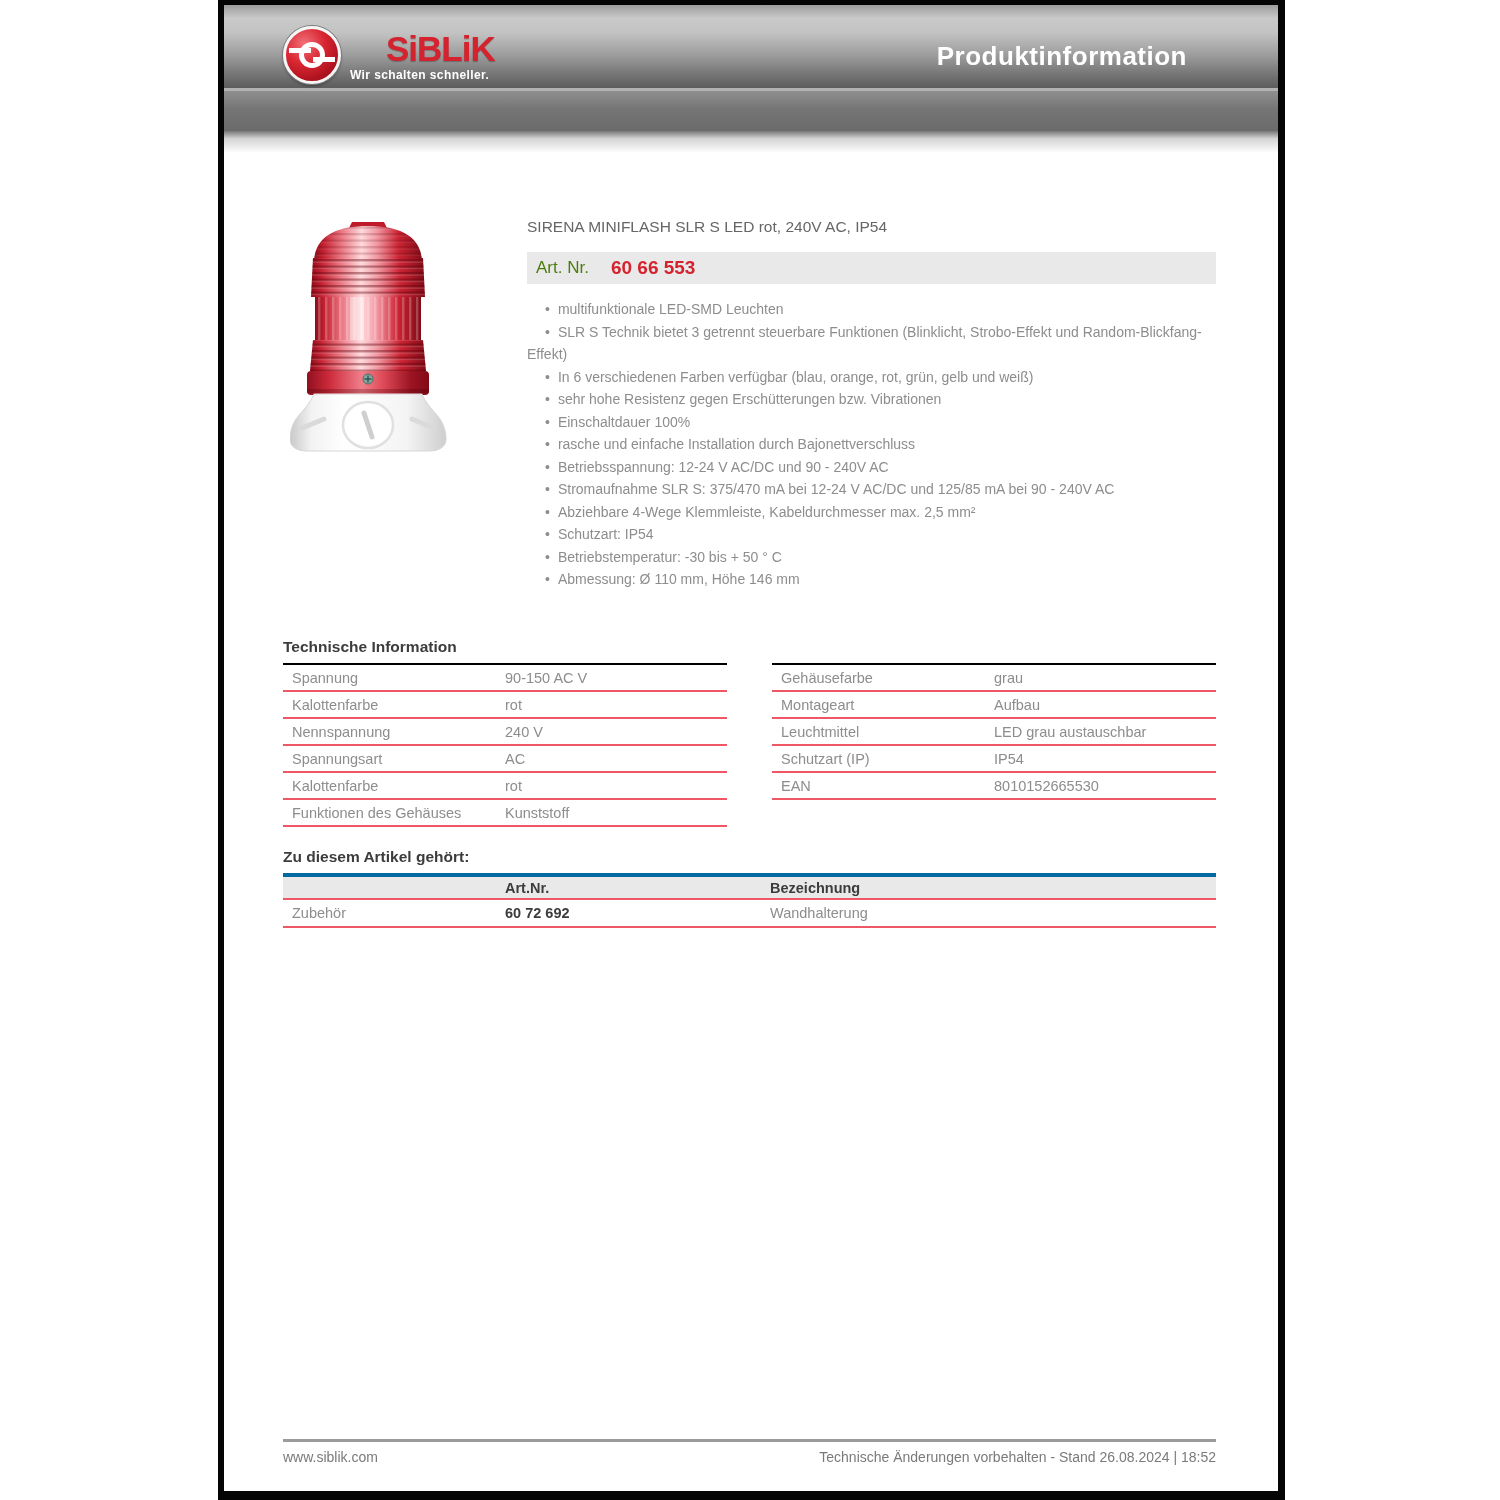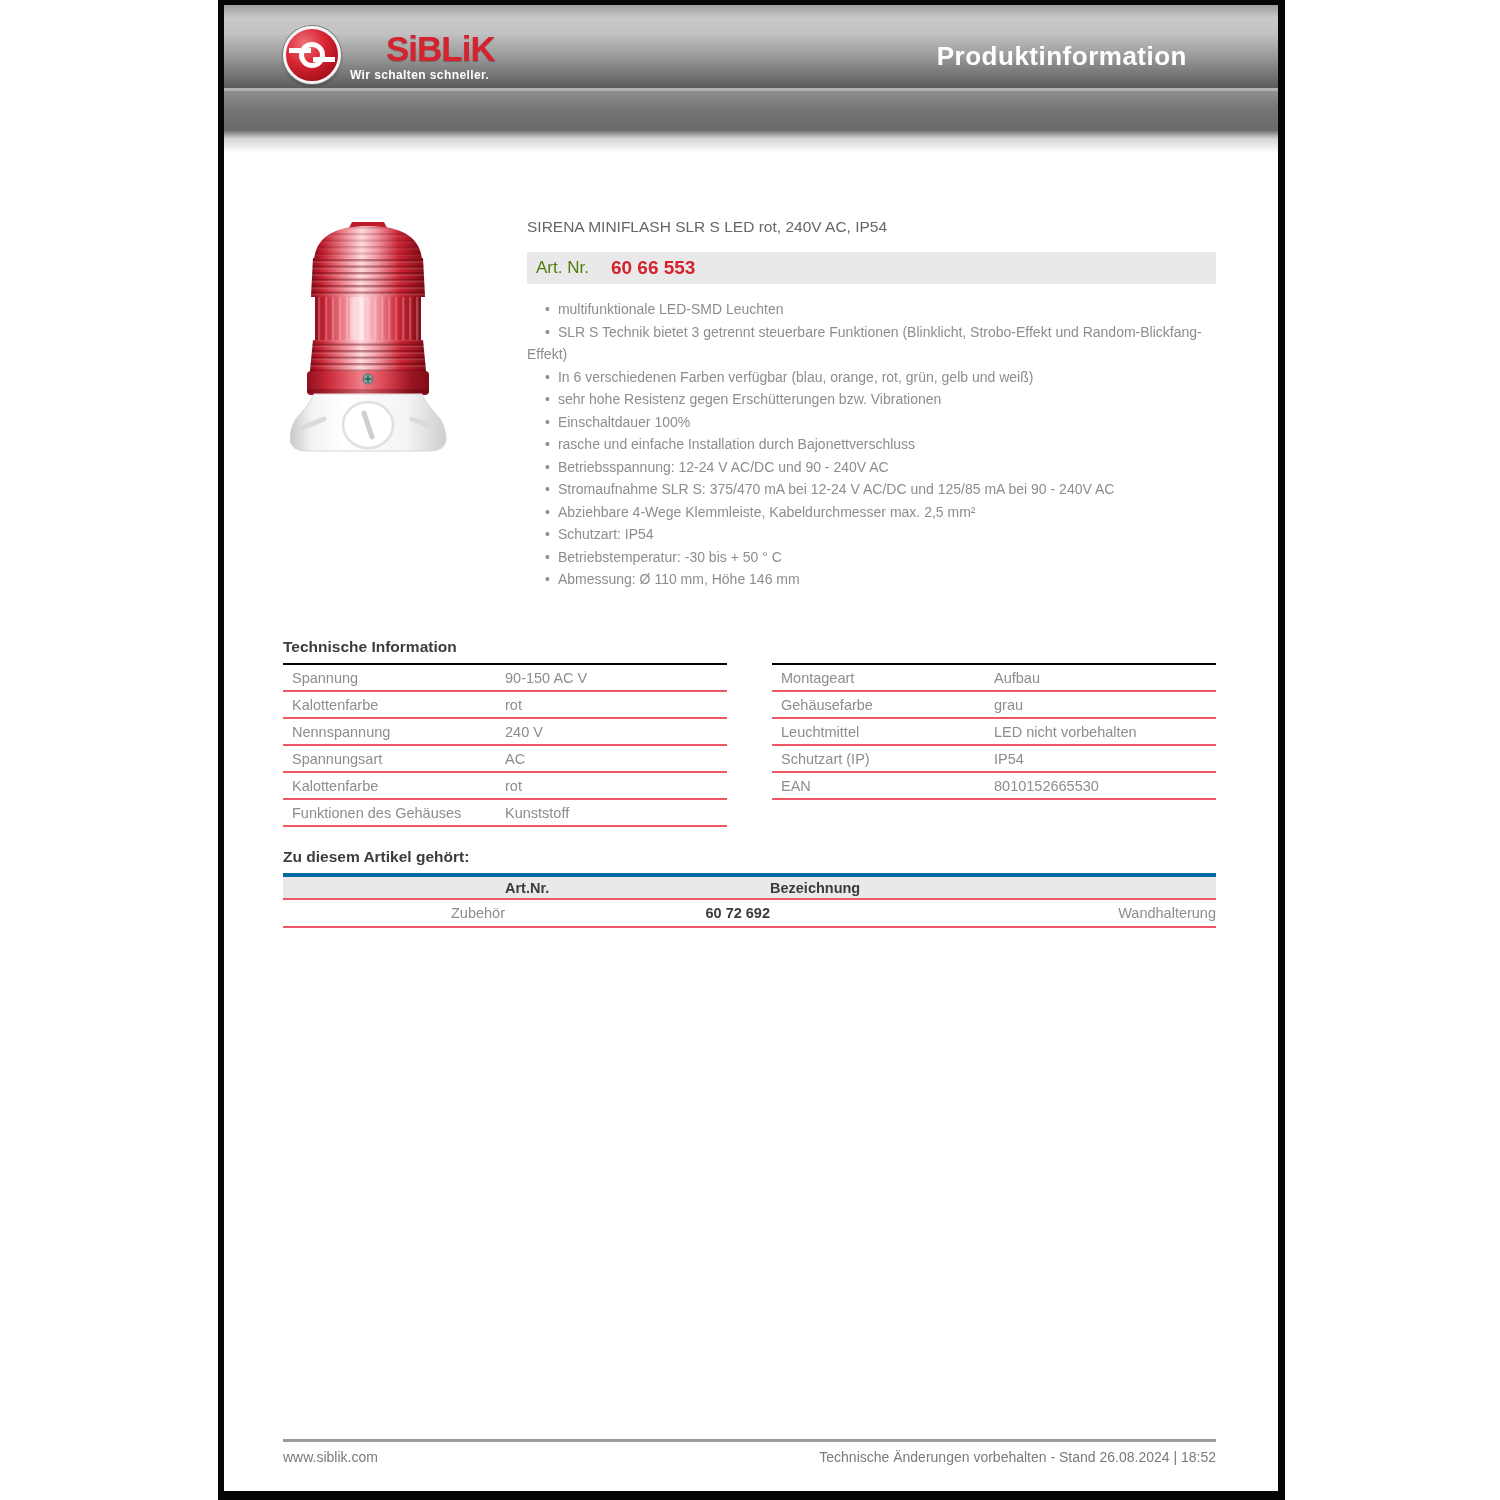--- a/index.html
+++ b/index.html
@@ -64,21 +64,21 @@
   .trow { height:27px; border-bottom:2px solid #ef5766; display:flex; align-items:center; font-size:14.5px; color:#8d8d8d; }
   .trow .lbl { width:222px; padding-left:9px; }
   .trow .val { flex:1; }
 
   
   .acc-table { position:absolute; left:59px; top:868px; width:933px; }
   .acc-head {
     height:27px; background:#e9e9e9; border-top:4px solid #0369a1; border-bottom:2px solid #ef5766;
     display:flex; align-items:center; font-size:14.5px; font-weight:bold; color:#3c3c3c;
   }
-  .acc-row { height:28px; border-bottom:2px solid #ef5766; display:flex; align-items:center; font-size:14.5px; color:#8d8d8d;text-align:right; }
+  .acc-row { height:28px; border-bottom:2px solid #ef5766; display:flex; align-items:center; font-size:14.5px; color:#8d8d8d; }
   .acc-c1 { width:222px; padding-left:9px; }
   .acc-c2 { width:265px; }
   .acc-row .acc-c2 { font-weight:bold; color:#3c3c3c; }
   .acc-c3 { flex:1; }
 
   
   .foot-line { position:absolute; left:59px; top:1434px; width:933px; height:3px; background:#9b9b9b; }
   .foot-row { position:absolute; left:59px; top:1444px; width:933px; display:flex; justify-content:space-between; font-size:14px; color:#7a7a7a; }
   .foot-row a { color:#7a7a7a; text-decoration:none; }
 </style>
@@ -213,30 +213,30 @@
             <span class="lbl">Kalottenfarbe</span>
             <span class="val">rot</span>
           </div>
         <div class="trow">
             <span class="lbl">Funktionen des Gehäuses</span>
             <span class="val">Kunststoff</span>
           </div>
       </div>
       <div class="ttable">
         <div class="trow">
+            <span class="lbl">Gehäusefarbe</span>
+            <span class="val">grau</span>
+          </div>
+        <div class="trow">
             <span class="lbl">Montageart</span>
             <span class="val">Aufbau</span>
           </div>
         <div class="trow">
-            <span class="lbl">Gehäusefarbe</span>
-            <span class="val">grau</span>
-          </div>
-        <div class="trow">
             <span class="lbl">Leuchtmittel</span>
-            <span class="val">LED nicht vorbehalten</span>
+            <span class="val">LED grau austauschbar</span>
           </div>
         <div class="trow">
             <span class="lbl">Schutzart (IP)</span>
             <span class="val">IP54</span>
           </div>
         <div class="trow">
             <span class="lbl">EAN</span>
             <span class="val">8010152665530</span>
           </div>
       </div>

